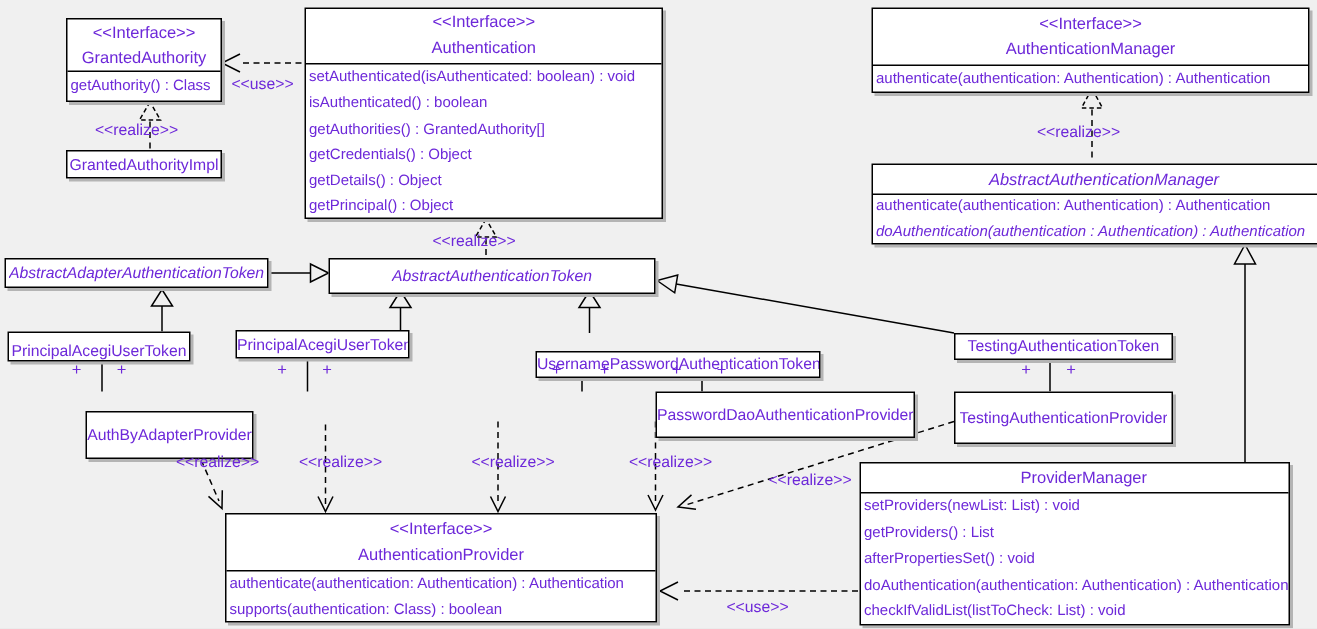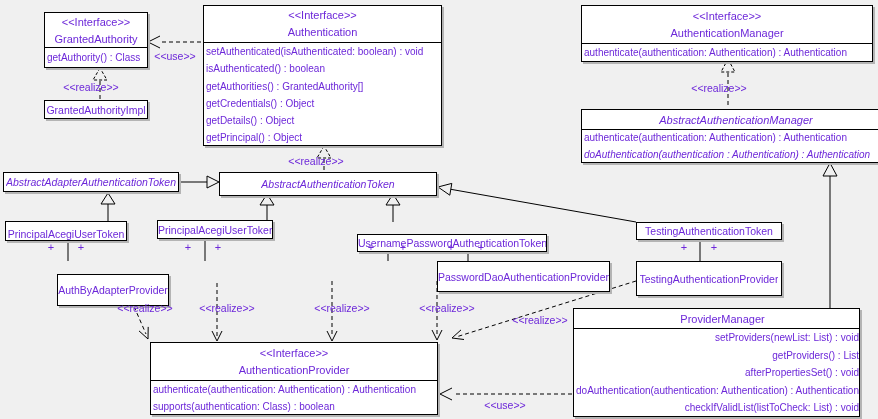--- a/index.html
+++ b/index.html
@@ -12,21 +12,21 @@
   svg.wires .dt{stroke-dasharray:3 2;}
   .uml-box{position:absolute;background:#fff;border:1px solid #000;
            box-shadow:2px 2px 0 #b4b4b4;box-sizing:border-box;z-index:2;}
   .uml-box .title{border-bottom:1px solid #000;text-align:center;box-sizing:border-box;padding-top:1px;}
   .stereo,.cname{font-size:11px;height:17px;line-height:17px;white-space:nowrap;overflow:hidden;}
   .single{display:flex;align-items:center;justify-content:center;}
   .single .cname{font-size:10.5px;height:auto;line-height:normal;}
   .abstract{font-style:italic;}
   .methods .m{font-size:10px;height:var(--rh,17.3px);line-height:var(--rh,17.3px);
               white-space:nowrap;overflow:hidden;padding-left:2px;}
-  .methods.ovf .m{overflow:visible;text-align:right;}
+  .methods.ovf .m{overflow:visible;}
   .m.it{font-style:italic;}
   .lbl{position:absolute;z-index:3;font-size:10.5px;white-space:nowrap;
        transform:translate(-50%,-50%);}
   .plus{position:absolute;z-index:3;font-size:11px;transform:translate(-50%,-50%);}
 </style>
 </head>
 <body>
 
 <div class="canvas">
 

